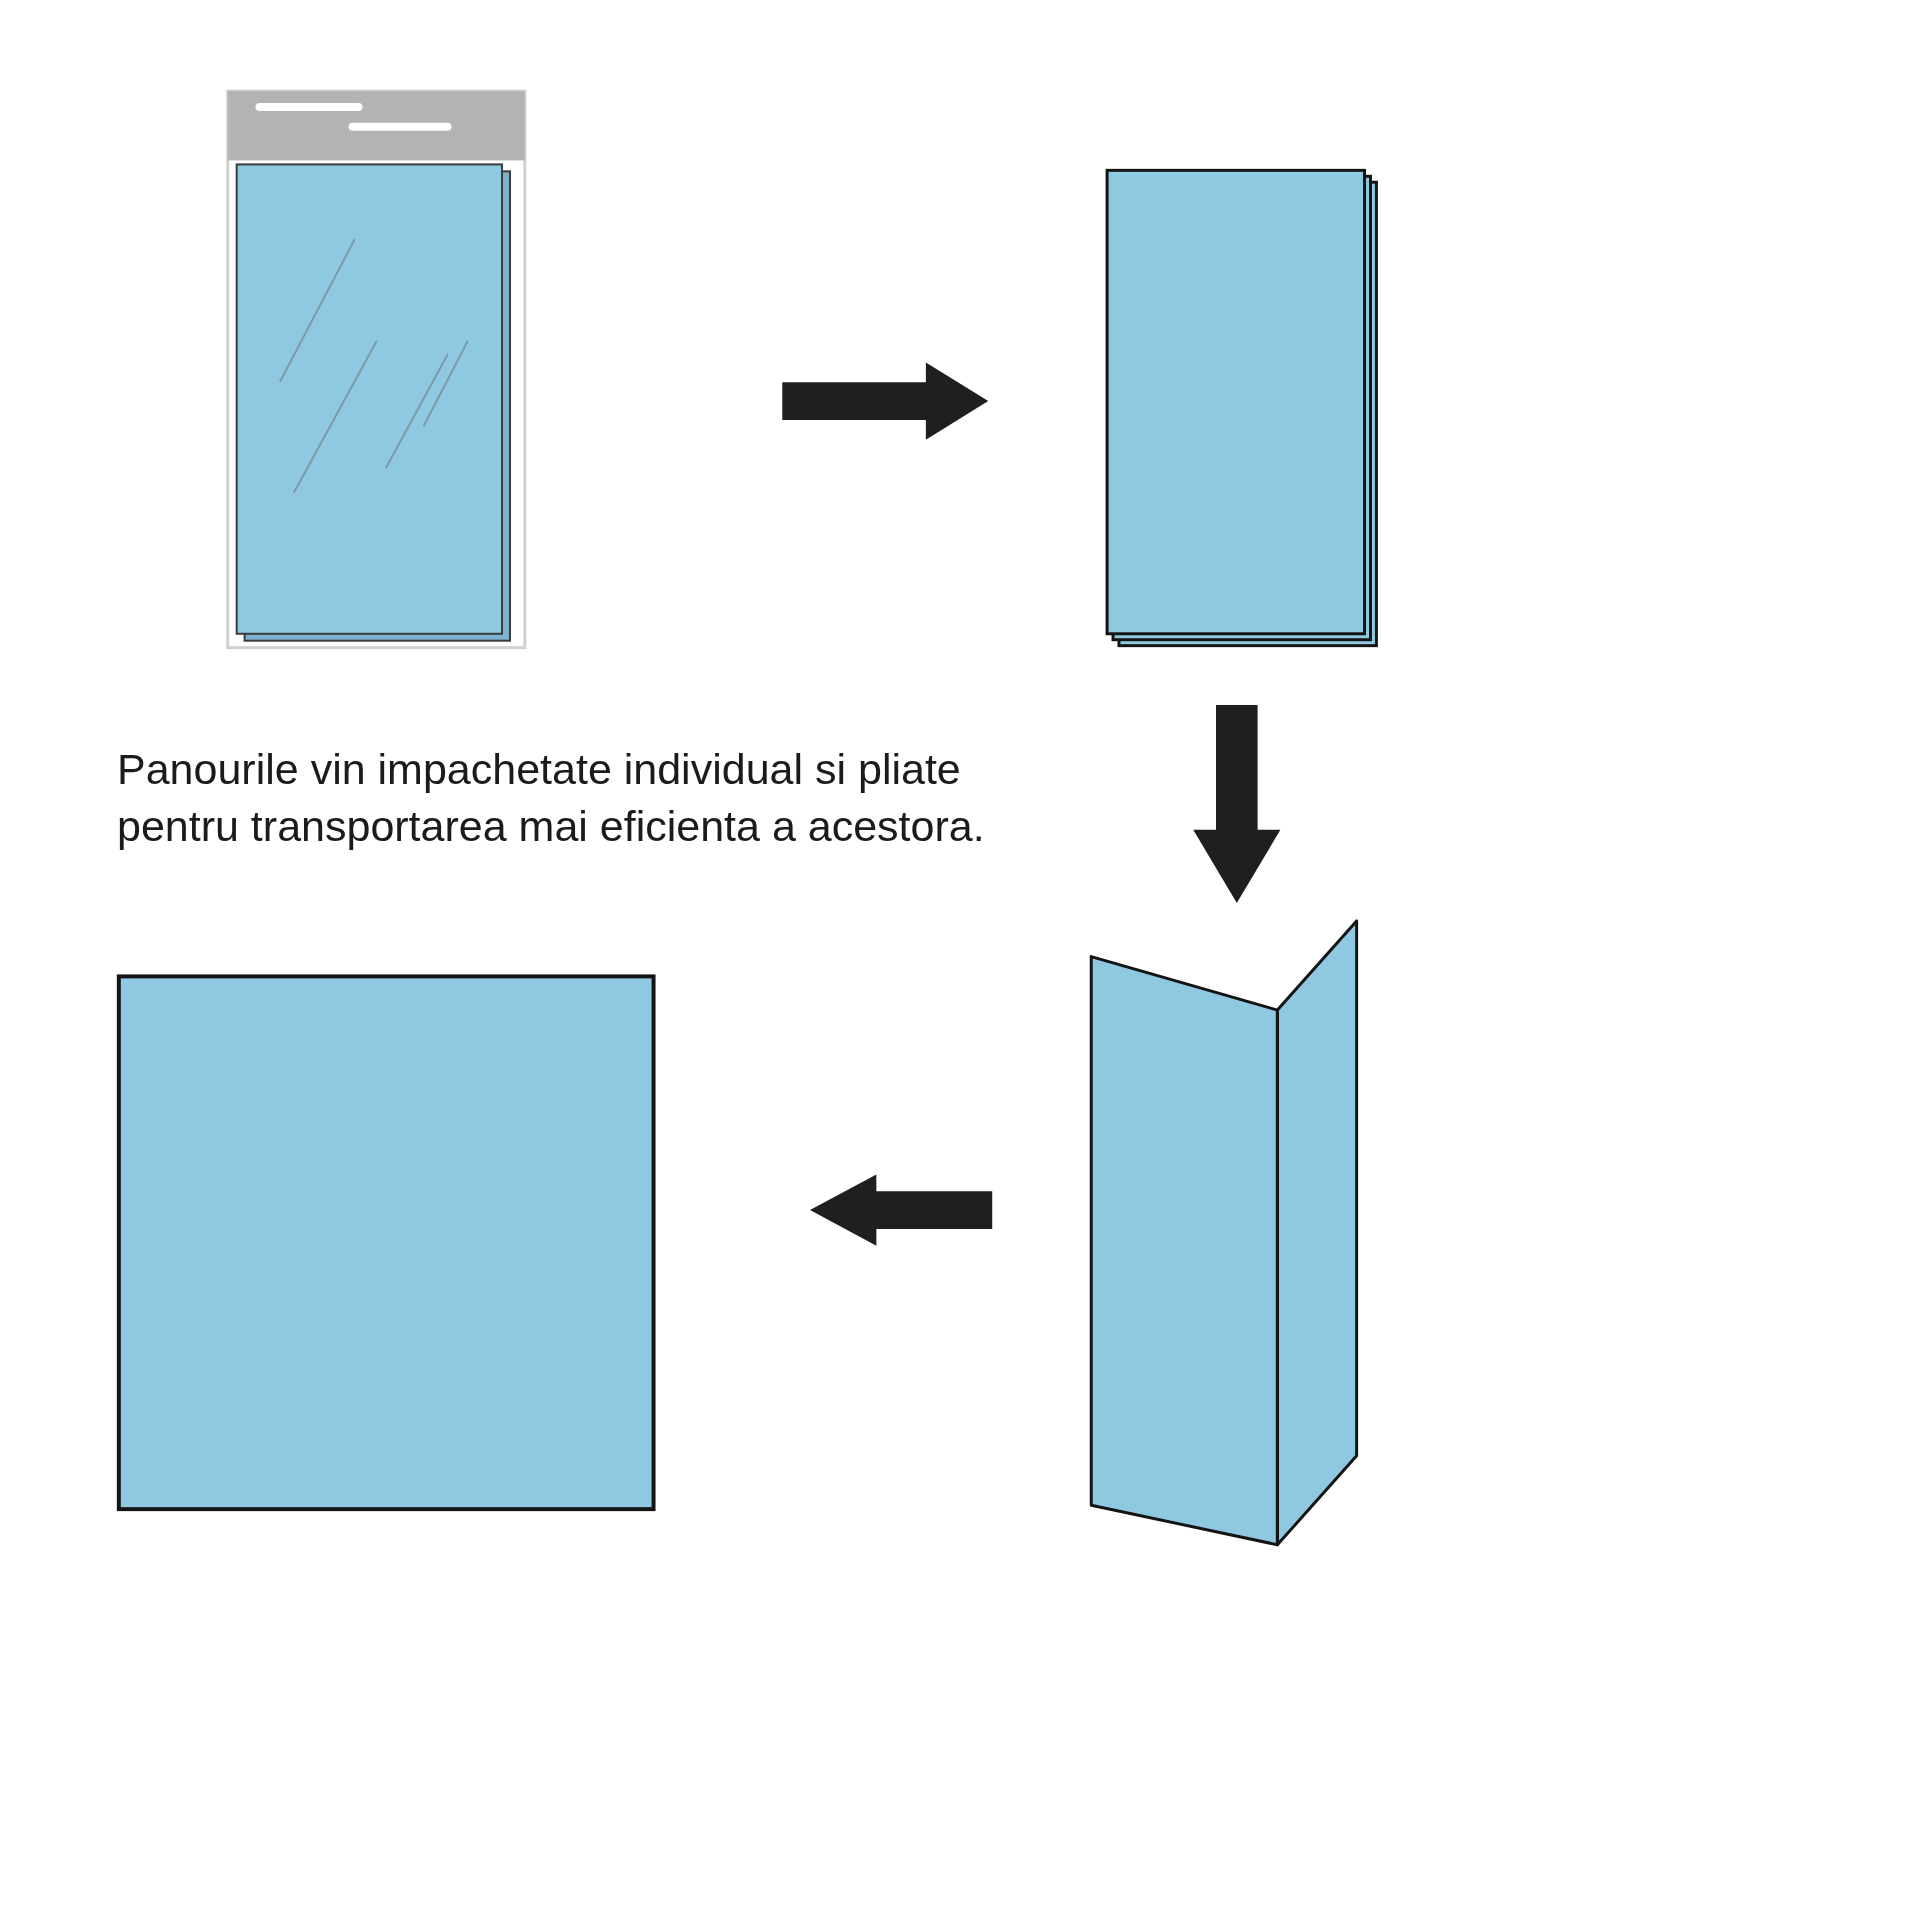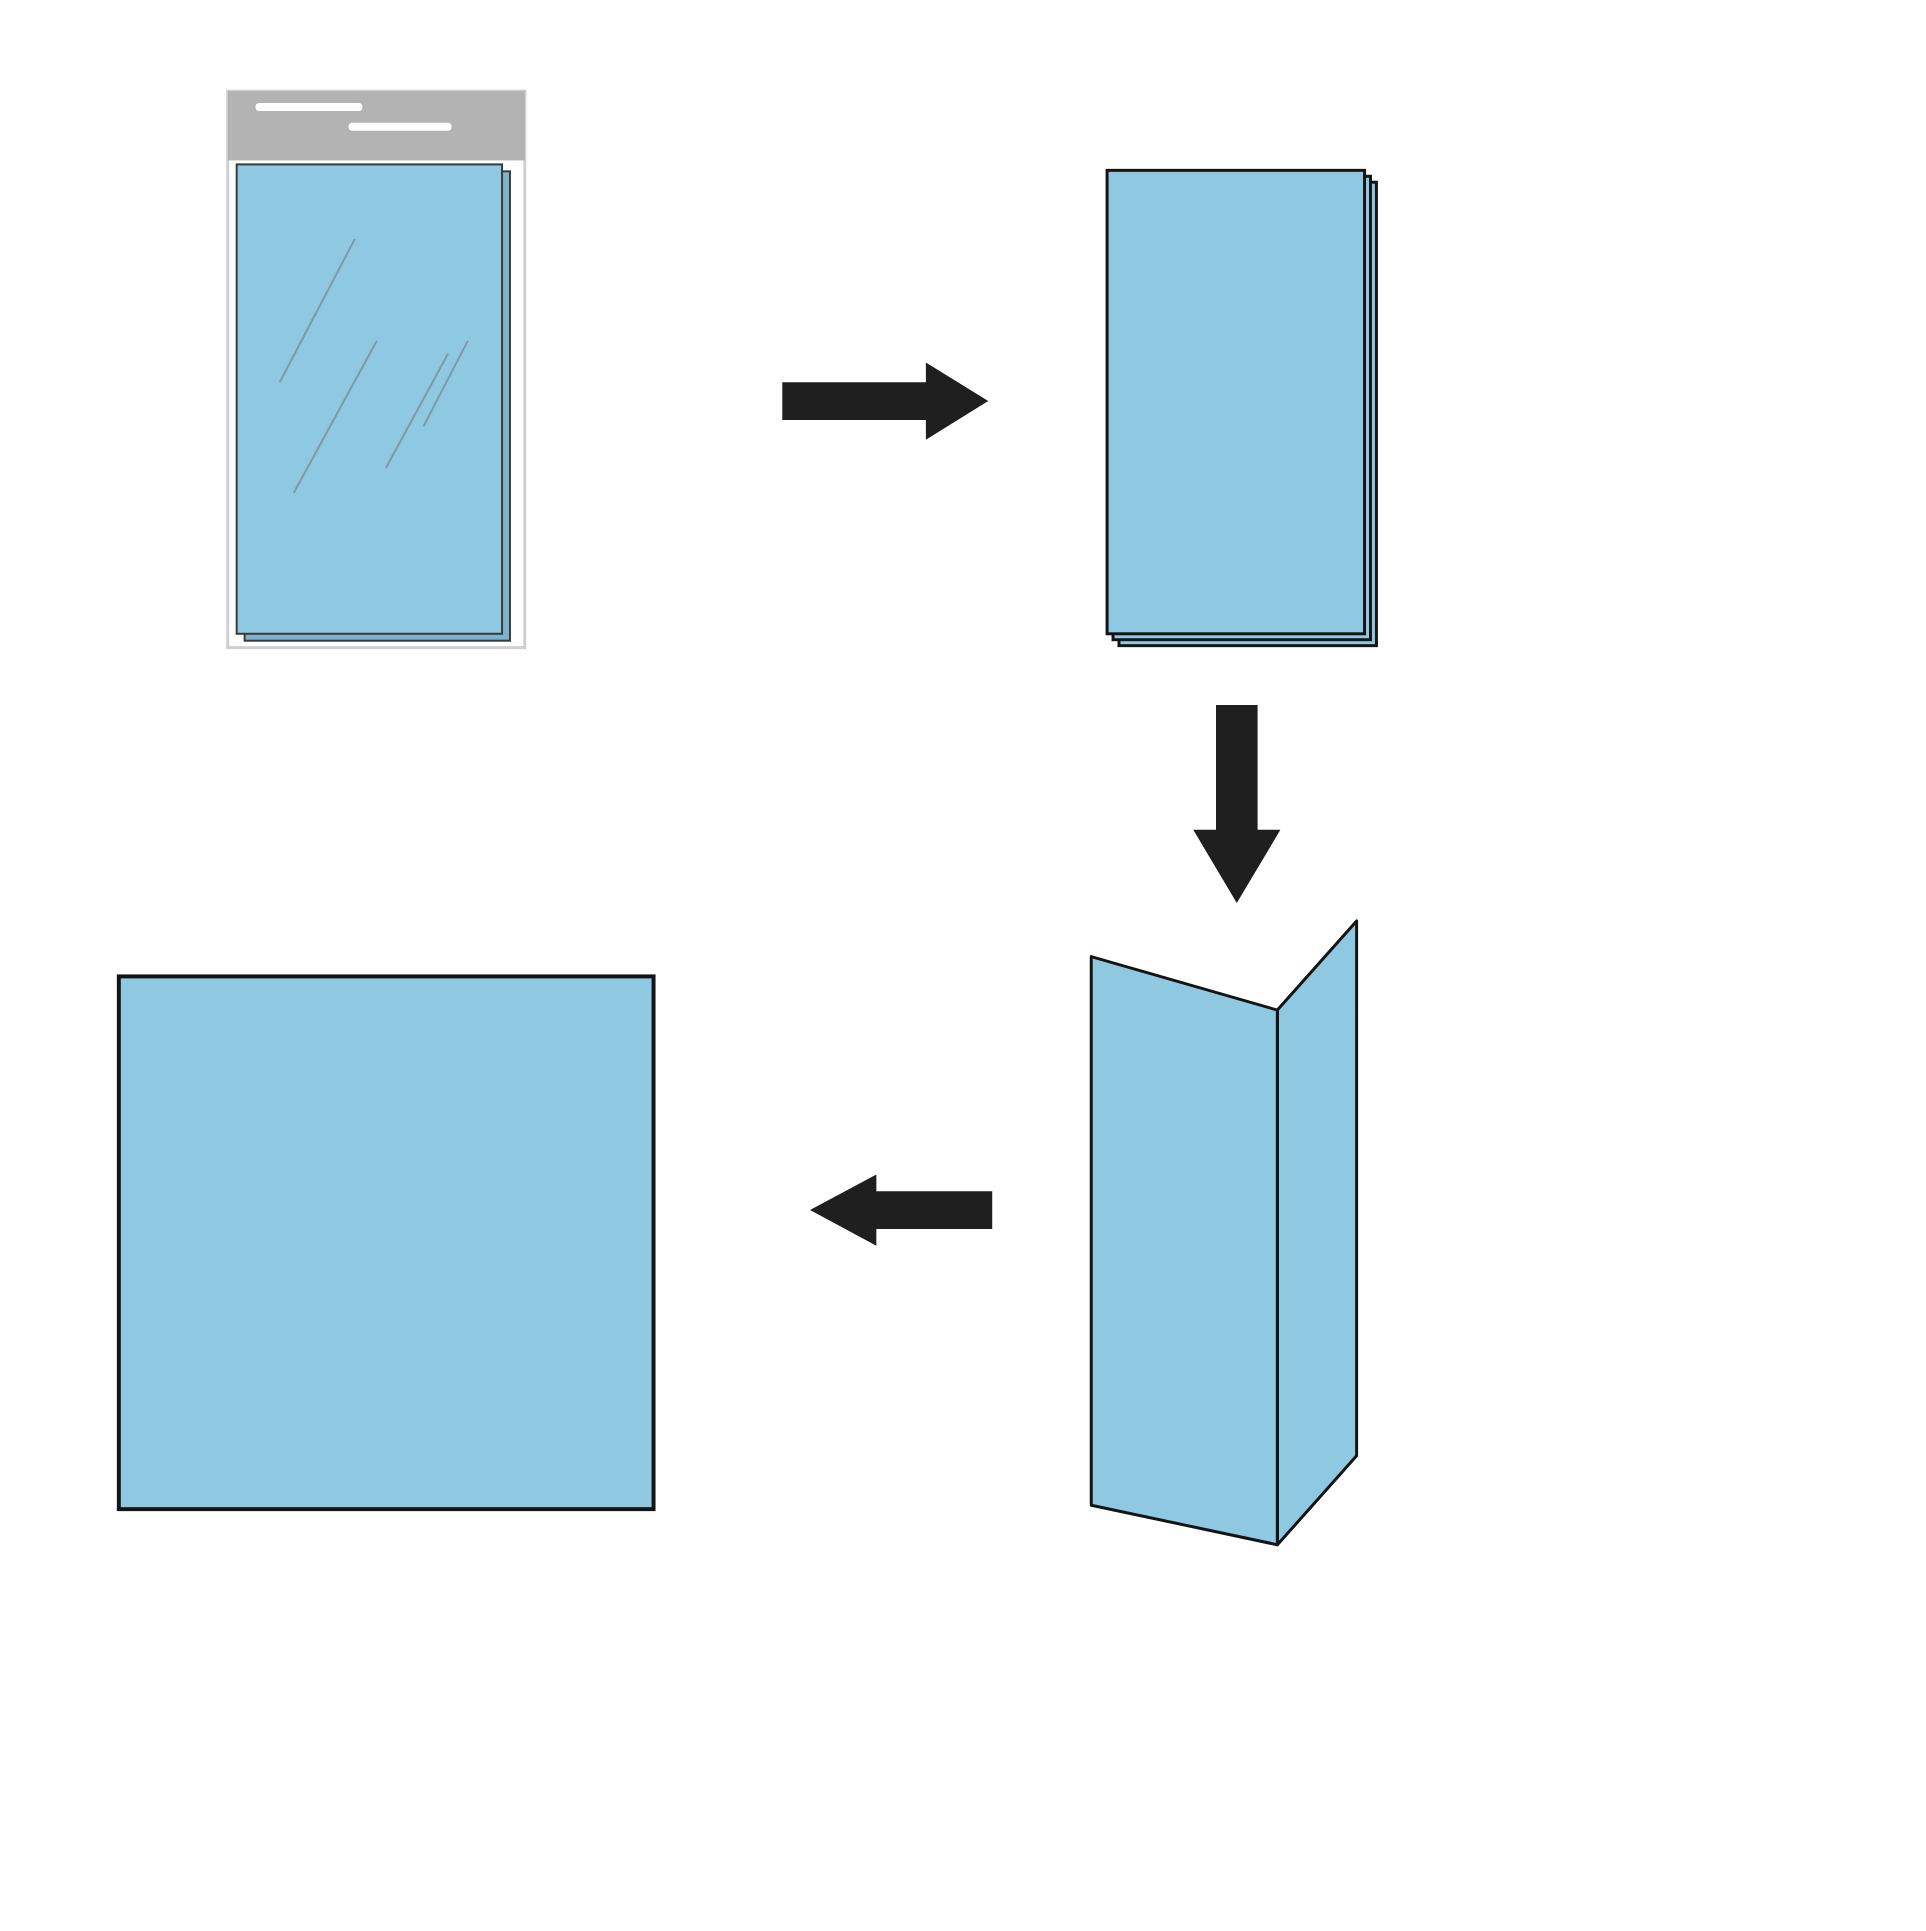--- a/index.html
+++ b/index.html
@@ -73,16 +73,18 @@
     </g>
 
     <polygon class="arrow" points="1002,1203 885,1203 885,1186 818,1222 885,1258 885,1241 1002,1241"></polygon>
 
     <g>
       <rect class="fill-blue outline-thick" x="120" y="986" width="540" height="538"></rect>
     </g>
   </svg>
 
   <div class="caption">
+    <span>Panourile vin impachetate individual si pliate</span>
+    <span>pentru transportarea mai eficienta a acestora.</span>
   </div>
 
 </div>
 
 
 </body></html>

